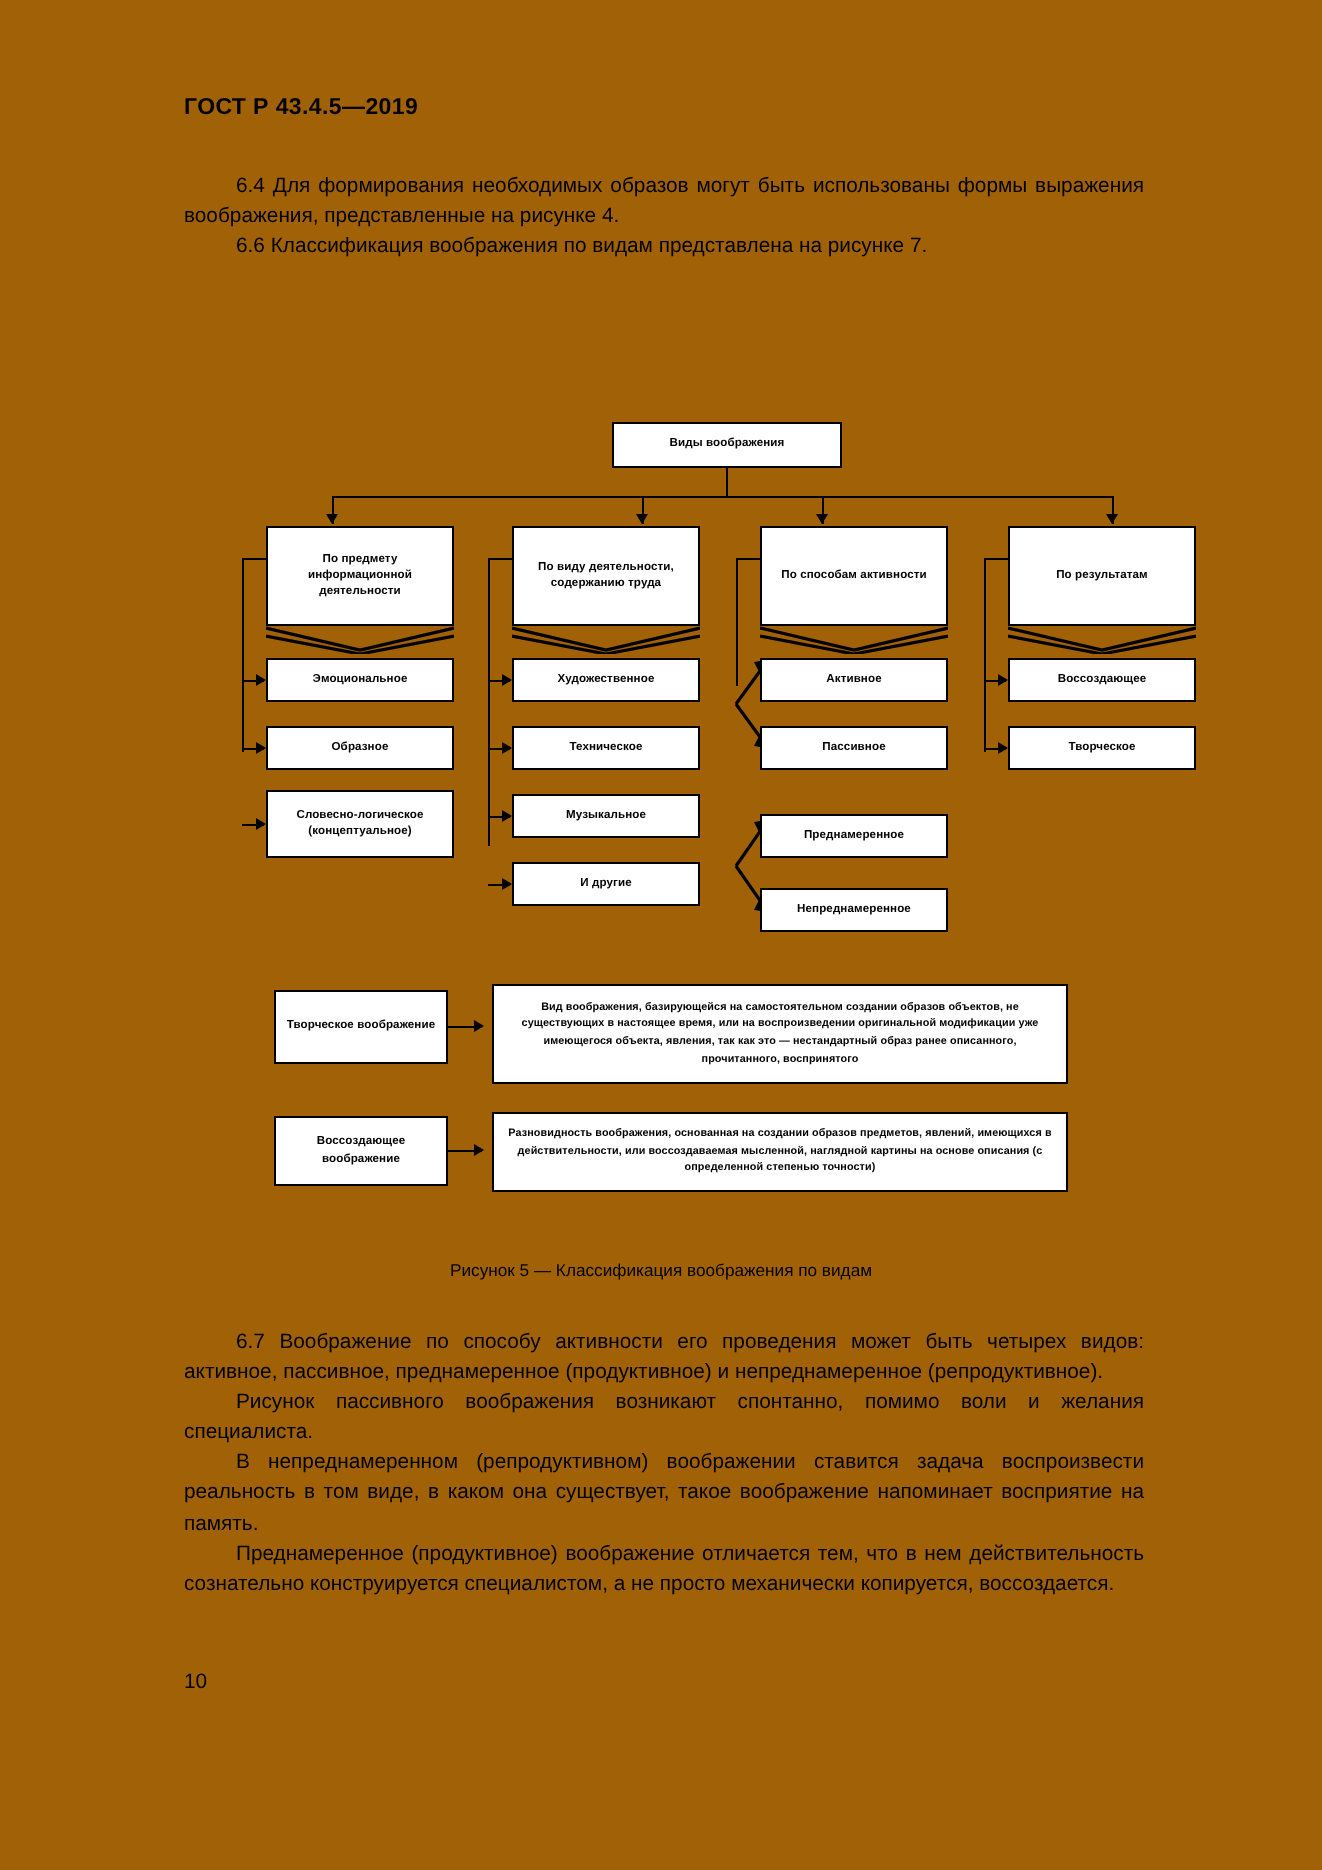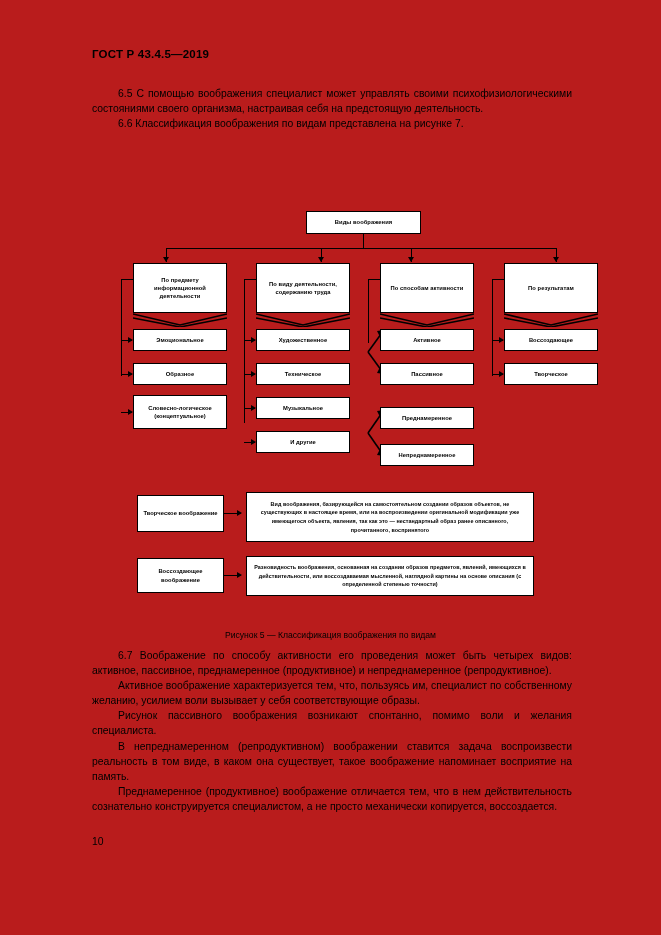--- a/index.html
+++ b/index.html
@@ -12,21 +12,21 @@
     width: 661px;
     height: 935px;
     position: relative;
     font-family: "Liberation Sans", sans-serif;
     color: #000000;
     overflow: hidden;
   }
   .page {
     position: absolute;
     inset: 0;
-    background: #b91c1c;
+    background: #a16207;
     text-decoration: underline;
   }
 
   
   .std-header {
     position: absolute;
     left: 92px;
     top: 48px;
     font-size: 11.5px;
     font-weight: bold;
@@ -37,21 +37,21 @@
   .body-text {
     position: absolute;
     left: 92px;
     width: 480px;
     font-size: 10.4px;
     line-height: 15.1px;
     text-align: justify;
     text-justify: inter-word;
   }
   .body-text.top { top: 86px; }
-  .body-text.bottom { top: 648px; }
+  .body-text.bottom { top: 664px; }
   .body-text p {
     margin: 0;
     text-indent: 26px;
   }
   .body-text p.j { text-align: justify; }
 
   
   .figure {
     position: absolute;
     left: 0;
@@ -127,21 +127,21 @@
   }
 </style>
 </head>
 <body>
 
 <div class="page">
 
   <div class="std-header">ГОСТ Р 43.4.5—2019</div>
 
   <div class="body-text top">
-    <p class="j">6.5  С помощью воображения специалист может управлять своими психофизиологическими состояниями своего организма, настраивая себя на предстоящую деятельность.</p>
+    <p class="j">6.4  Для формирования необходимых образов могут быть использованы формы выражения воображения, представленные на рисунке 4.</p>
     <p class="j">6.6  Классификация воображения по видам представлена на рисунке 7.</p>
   </div>
 
   <div class="figure">
 
     <div class="box" style="left:306px; top:15px; width:115px; height:23px;">Виды воображения</div>
 
     <div class="ln h" style="left:166px; top:52px; width:391px;"></div>
 
     <div class="ln v" style="left:363px; top:38px; height:14px;"></div>
@@ -266,20 +266,19 @@
     <div class="box" style="left:137px; top:362px; width:87px; height:35px;">Воссоздающее воображение</div>
     <div class="ln h" style="left:224px; top:379px; width:17px;"></div>
     <div class="arr right" style="left:237px; top:376.2px;"></div>
     <div class="box defn" style="left:246px; top:360px; width:288px; height:40px;">Разновидность воображения, основанная на создании образов предметов, явлений, имеющихся в действительности, или воссоздаваемая мысленной, наглядной картины на основе описания (с определенной степенью точности)</div>
   </div>
 
   <div class="caption">Рисунок 5 — Классификация воображения по видам</div>
 
   <div class="body-text bottom">
     <p class="j">6.7  Воображение по способу активности его проведения может быть четырех видов: активное, пассивное, преднамеренное (продуктивное) и непреднамеренное (репродуктивное).</p>
-    <p class="j">Активное воображение характеризуется тем, что, пользуясь им, специалист по собственному желанию, усилием воли вызывает у себя соответствующие образы.</p>
     <p class="j">Рисунок пассивного воображения возникают спонтанно, помимо воли и желания специалиста.</p>
     <p class="j">В непреднамеренном (репродуктивном) воображении ставится задача воспроизвести реальность в том виде, в каком она существует, такое воображение напоминает восприятие на память.</p>
     <p class="j">Преднамеренное (продуктивное) воображение отличается тем, что в нем действительность сознательно конструируется специалистом, а не просто механически копируется, воссоздается.</p>
   </div>
 
   <div class="page-num">10</div>
 </div>
 
 </body></html>

